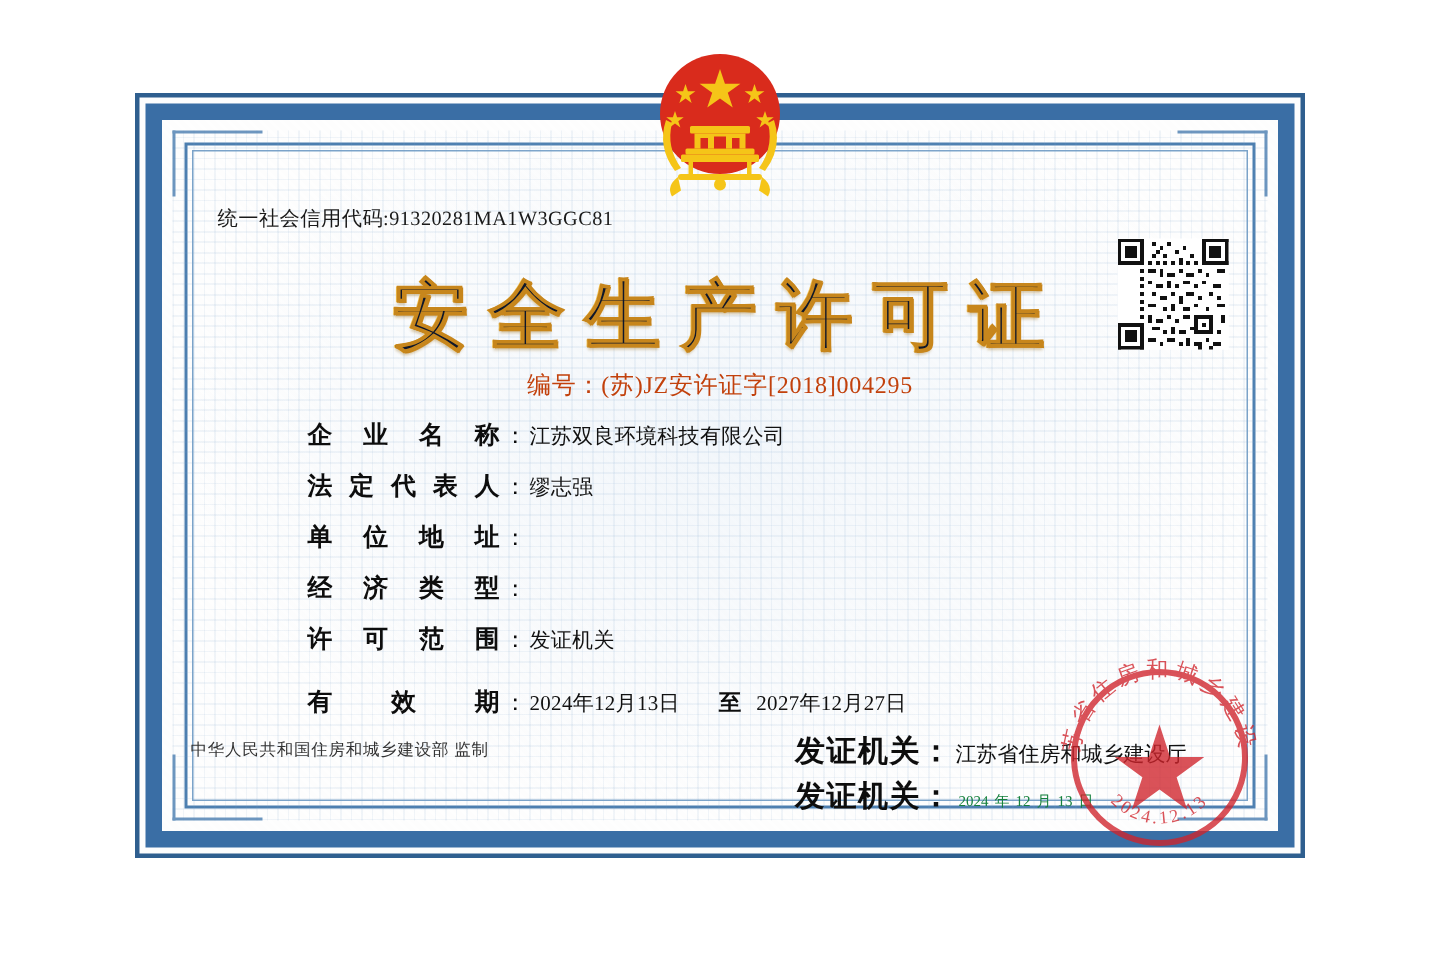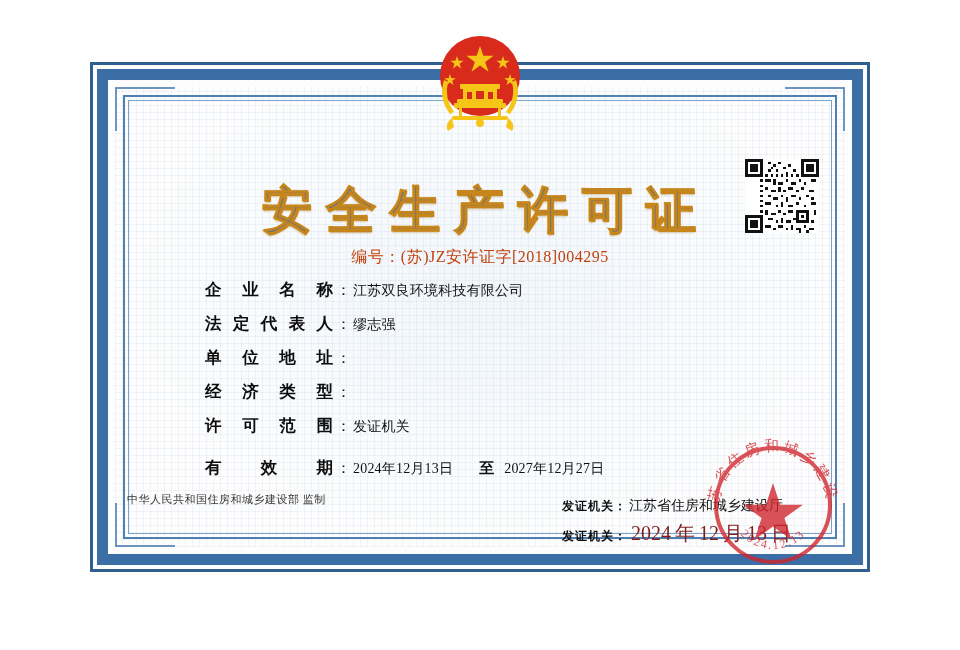--- a/index.html
+++ b/index.html
@@ -126,21 +126,21 @@
   #main-title {
     position: absolute;
     left: 0;
     right: 2px;
     top: 78px;
     text-align: center;
     font-family: "Liberation Serif", serif;
     font-weight: bold;
     font-size: 50px;
     letter-spacing: 14px;
-    color: #737373;
+    color: #0f172a;
     text-shadow:
        1px 1px 0 #c9851a,
       -1px 0px 0 #f3c252,
        0 2px 2px rgba(150,100,10,0.35);
     -webkit-text-stroke: 1px #c7861c;
     padding-left: 14px;
   }
 
   #serial {
     position: absolute;
@@ -208,36 +208,35 @@
     text-align: left;
   }
   .issuer-row {
     display: flex;
     align-items: baseline;
     height: 30px;
     white-space: nowrap;
   }
   .issuer-label {
     font-family: Liberation Sans, sans-serif;
-    font-size: 12px;
+    font-size: 20px;
     font-weight: 600;
     color: #0d0d0d;
     letter-spacing: 1px;
-    margin-top: 11px;
   }
   .issuer-value {
     font-family: "Liberation Serif", serif;
     font-size: 14px;
     color: #111111;
     padding-left: 2px;
   }
   .issue-date-seg {
     font-family: "Liberation Serif", serif;
-    font-size: 20px;
-    color: #7f1d1d;
+    font-size: 10px;
+    color: #15803d;
     padding-left: 4px;
   }
 
   
   #seal {
     position: absolute;
     left: 600px;
     top: 360px;
     width: 160px;
     height: 160px;
@@ -270,20 +269,23 @@
   </div>
   <div id="guilloche"></div>
 
   <div class="corner tl"></div>
   <div class="corner tr"></div>
   <div class="corner bl"></div>
   <div class="corner br"></div>
 
   <div id="content">
 
+    <div id="credit-code">
+      <span>统一社会信用代码</span><span>:</span><span>91320281MA1W3GGC81</span>
+    </div>
 
     <div id="qrcode">
       <svg width="74" height="74" viewBox="0 0 29 29" shape-rendering="crispEdges" aria-hidden="true">
         <rect width="29" height="29" fill="#ffffff"></rect>
         <g fill="#111111">
 
           <rect x="0" y="0" width="7" height="1"></rect>
             <rect x="0" y="6" width="7" height="1"></rect>
           <rect x="0" y="0" width="1" height="7"></rect>
             <rect x="6" y="0" width="1" height="7"></rect>

